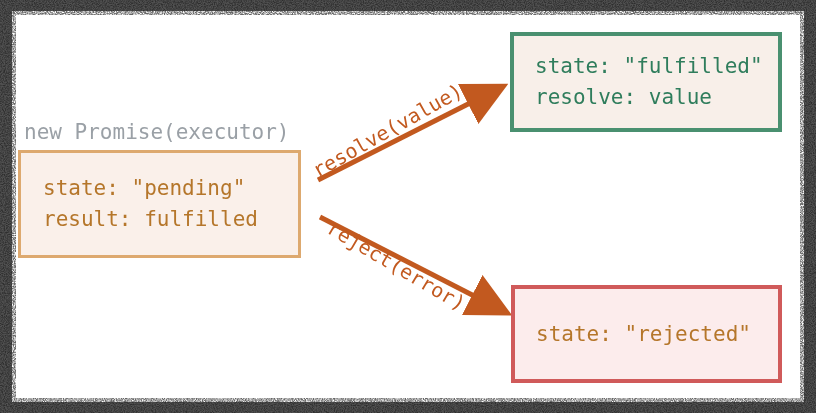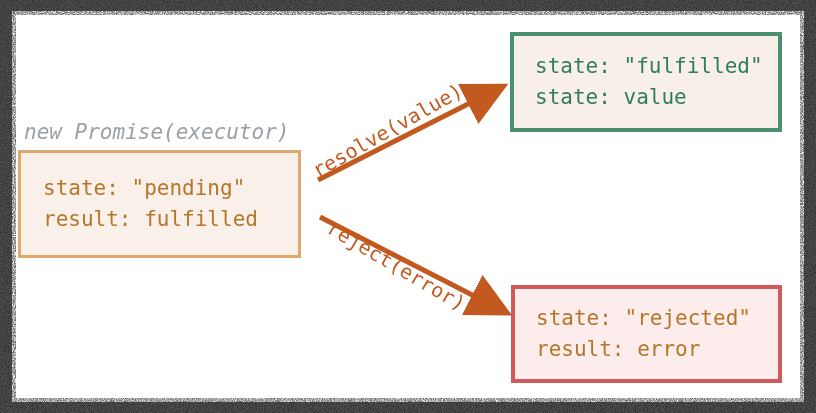--- a/index.html
+++ b/index.html
@@ -81,21 +81,20 @@
   
   #promise-caption {
     position: absolute;
     left: 24px;
     top: 119px;
     font-size: 21px;
     line-height: 26px;
     color: #9aa0a6;
     white-space: pre;
     z-index: 10;
-    font-style: italic;
   }
 
   
   #arrows {
     position: absolute;
     left: 0;
     top: 0;
     width: 816px;
     height: 413px;
     z-index: 5;
@@ -127,26 +126,25 @@
 
   <div id="promise-caption">new Promise(executor)</div>
 
   <div class="state-box" id="box-pending">
     <div class="state-line">state: "pending"</div>
     <div class="state-line">result: fulfilled</div>
   </div>
 
   <div class="state-box" id="box-fulfilled">
     <div class="state-line">state: "fulfilled"</div>
-    <div class="state-line">state: value</div>
+    <div class="state-line">resolve: value</div>
   </div>
 
   <div class="state-box" id="box-rejected">
     <div class="state-line">state: "rejected"</div>
-    <div class="state-line">result: error</div>
   </div>
 
   <svg id="arrows" viewBox="0 0 816 413">
     <defs>
       <marker id="ah-resolve" markerWidth="9" markerHeight="9" refX="2.2" refY="4.5" orient="auto">
         <path d="M0,0 L9,4.5 L0,9 z" fill="#c2591f"></path>
       </marker>
       <marker id="ah-reject" markerWidth="9" markerHeight="9" refX="2.2" refY="4.5" orient="auto">
         <path d="M0,0 L9,4.5 L0,9 z" fill="#c2591f"></path>
       </marker>

